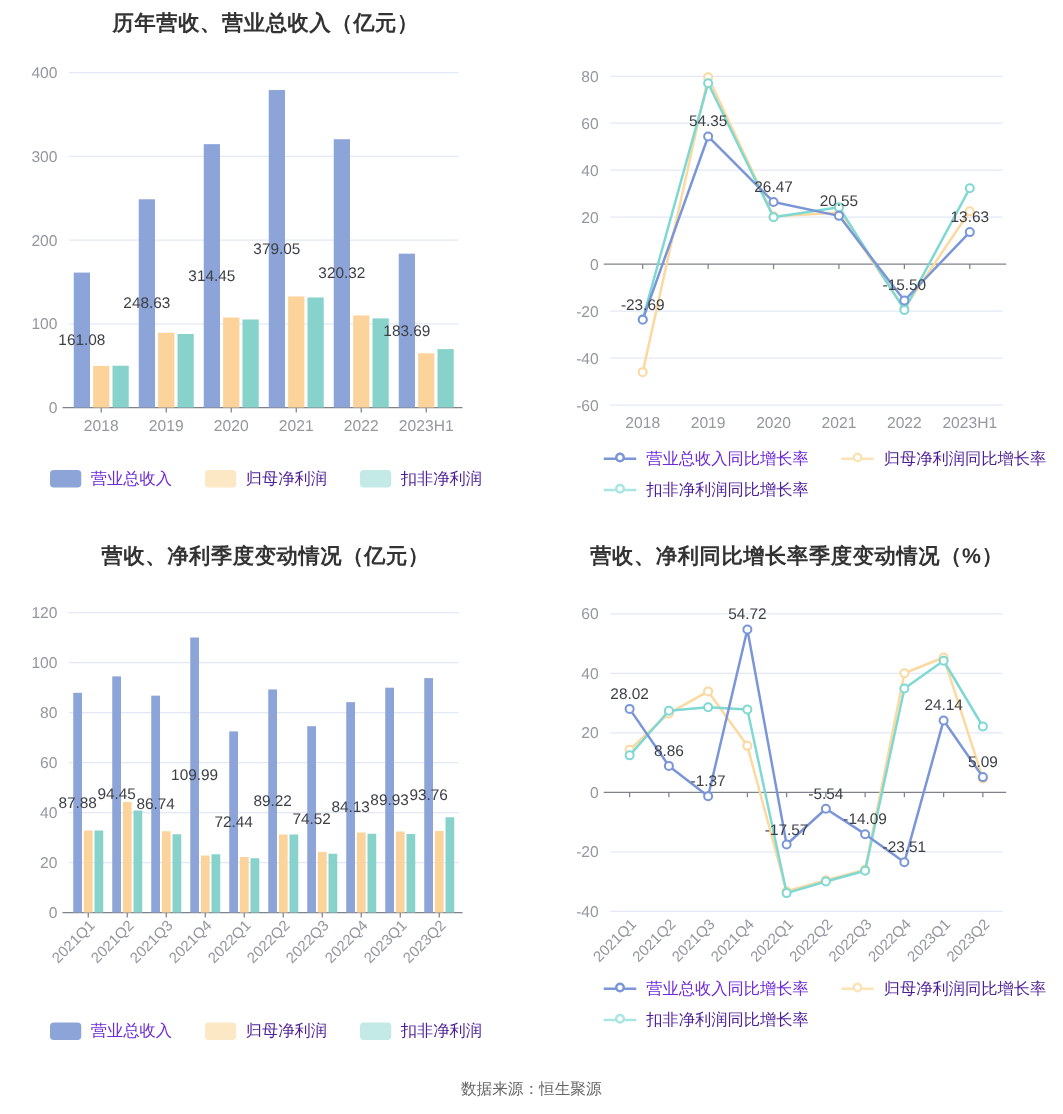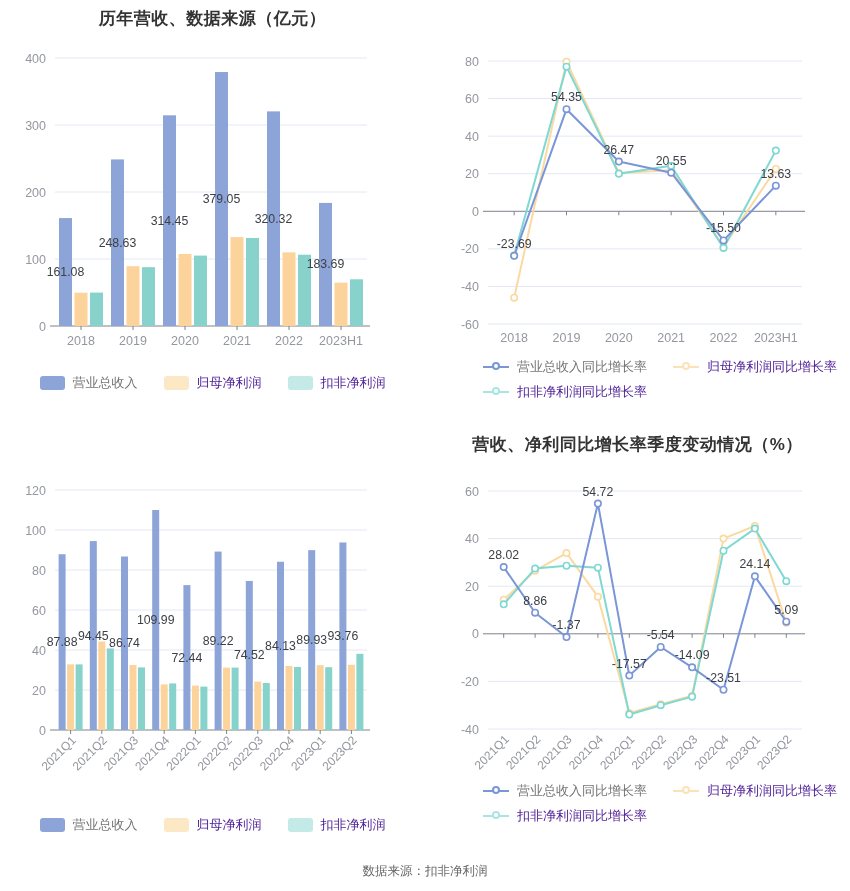--- a/index.html
+++ b/index.html
@@ -27,21 +27,21 @@
   .panel.top .chart-title { top:7px; }
   .panel.bottom .chart-title { top:13px; }
   svg.chart-canvas { position:absolute; left:0; top:0; display:block; }
 
   .legend { position:absolute; z-index:2; display:flex; flex-direction:column; row-gap:7px; }
   .legend.center { left:0; width:100%; align-items:center; }
   .legend.left { left:58px; width:350px; align-items:flex-start; }
   .legend-row { display:flex; column-gap:26px; align-items:center; }
   .legend-item { display:flex; align-items:center; gap:8px; cursor:pointer; white-space:nowrap; }
   .legend-label { font-size:13px; }
-  .legend-label.primary { color:#737373; }
+  .legend-label.primary { color:#6d28d9; }
   .legend-label.secondary { color:#4c1d95; }
   .swatch { width:25px; height:14px; border-radius:3px; display:inline-block; }
   .lmark { position:relative; width:26px; height:10px; display:inline-block; }
   .lline { position:absolute; left:0; top:4px; width:26px; height:2px; display:block; }
   .lcircle {
     position:absolute; left:9px; top:0px;
     width:8px; height:8px; border-radius:50%;
     border:2px solid; background:#ffffff; display:block;
   }
   .footer {
@@ -49,21 +49,21 @@
     margin-top:7px;
     font-size:12.5px; color:#666666;
   }
 </style>
 </head>
 <body>
 
 <div class="grid">
 
   <section class="panel top">
-    <h2 class="chart-title">历年营收、数据来源（亿元）</h2>
+    <h2 class="chart-title">历年营收、营业总收入（亿元）</h2>
     <svg class="chart-canvas" width="425" height="420" viewBox="0 0 425 420">
         <text x="46" y="330.5" text-anchor="end" font-size="12.5" fill="#94979E">0</text>
         <line x1="55" x2="367" y1="259" y2="259" stroke="#E2E8F4" stroke-width="1"></line>
         <text x="46" y="263.5" text-anchor="end" font-size="12.5" fill="#94979E">100</text>
         <line x1="55" x2="367" y1="192" y2="192" stroke="#E2E8F4" stroke-width="1"></line>
         <text x="46" y="196.5" text-anchor="end" font-size="12.5" fill="#94979E">200</text>
         <line x1="55" x2="367" y1="125" y2="125" stroke="#E2E8F4" stroke-width="1"></line>
         <text x="46" y="129.5" text-anchor="end" font-size="12.5" fill="#94979E">300</text>
         <line x1="55" x2="367" y1="58" y2="58" stroke="#E2E8F4" stroke-width="1"></line>
         <text x="46" y="62.5" text-anchor="end" font-size="12.5" fill="#94979E">400</text>
@@ -216,20 +216,21 @@
               <span class="lline" style="background: rgb(169, 229, 225);"></span>
               <span class="lcircle" style="border-color: rgb(169, 229, 225);"></span>
             </span>
             <span class="legend-label secondary">扣非净利润同比增长率</span>
           </div>
         </div>
       </div>
   </section>
 
   <section class="panel bottom">
+    <h2 class="chart-title">营收、净利季度变动情况（亿元）</h2>
     <svg class="chart-canvas" width="425" height="436" viewBox="0 0 425 436">
         <text x="46" y="314.5" text-anchor="end" font-size="12.5" fill="#94979E">0</text>
         <line x1="55" x2="367" y1="270" y2="270" stroke="#E2E8F4" stroke-width="1"></line>
         <text x="46" y="274.5" text-anchor="end" font-size="12.5" fill="#94979E">20</text>
         <line x1="55" x2="367" y1="230" y2="230" stroke="#E2E8F4" stroke-width="1"></line>
         <text x="46" y="234.5" text-anchor="end" font-size="12.5" fill="#94979E">40</text>
         <line x1="55" x2="367" y1="190" y2="190" stroke="#E2E8F4" stroke-width="1"></line>
         <text x="46" y="194.5" text-anchor="end" font-size="12.5" fill="#94979E">60</text>
         <line x1="55" x2="367" y1="150" y2="150" stroke="#E2E8F4" stroke-width="1"></line>
         <text x="46" y="154.5" text-anchor="end" font-size="12.5" fill="#94979E">80</text>
@@ -432,13 +433,13 @@
               <span class="lcircle" style="border-color: rgb(169, 229, 225);"></span>
             </span>
             <span class="legend-label secondary">扣非净利润同比增长率</span>
           </div>
         </div>
       </div>
   </section>
 
 </div>
 
-<div class="footer">数据来源：扣非净利润</div>
+<div class="footer">数据来源：恒生聚源</div>
 
 </body></html>

